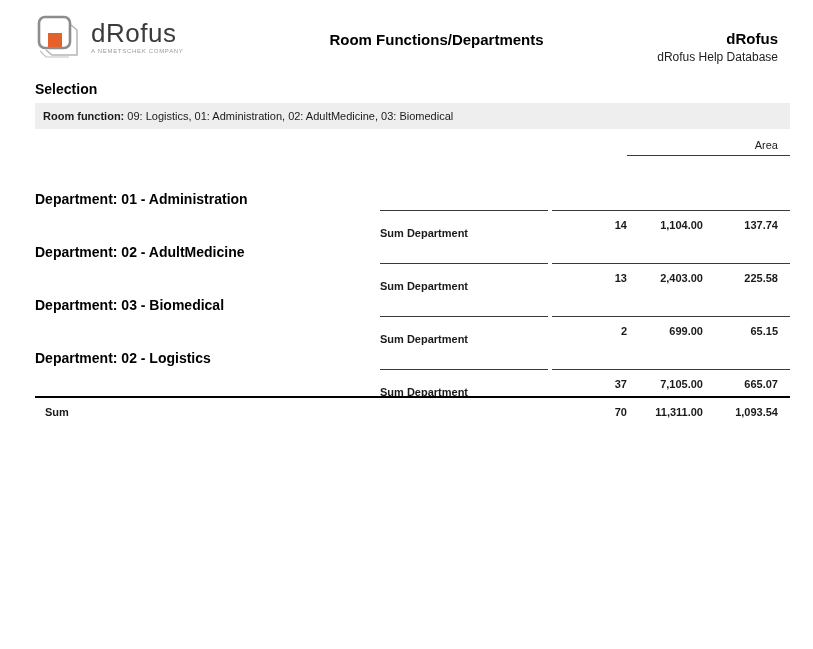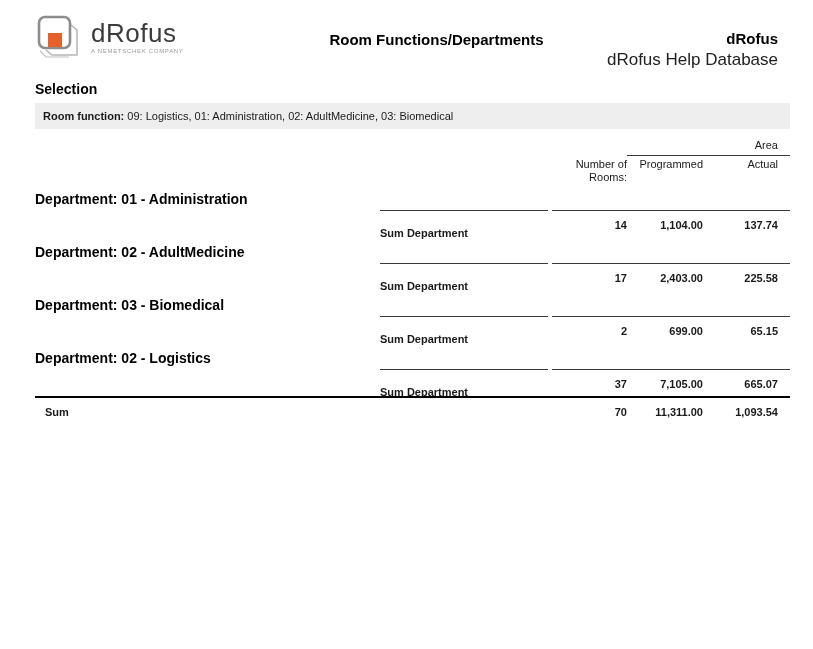--- a/index.html
+++ b/index.html
@@ -20,21 +20,21 @@
   .logo-brand { font-size: 26px; font-weight: 400; color: #3b3b3b; letter-spacing: 0.5px; line-height: 26px; }
   .logo-tagline { font-size: 6px; color: #9b9b9b; letter-spacing: 0.7px; margin-top: 2px; }
 
   .report-title {
     position: absolute; left: 60px; right: 0; top: 31px;
     text-align: center; font-size: 15px; font-weight: 700; color: #000;
   }
 
   .db-block { position: absolute; right: 35px; top: 30px; text-align: right; }
   .db-name { font-size: 15px; font-weight: 700; color: #000; }
-  .db-sub  { font-size: 17px; color: #222; margin-top: 3px; }
+  .db-sub  { font-size: 12px; color: #222; margin-top: 3px; }
 
   
   .selection-heading { position: absolute; left: 35px; top: 81px; font-size: 14px; font-weight: 700; color: #000; }
   .selection-bar {
     position: absolute; left: 35px; top: 103px; width: 755px; height: 26px;
     background: #eeeeee; display: flex; align-items: center; padding-left: 8px; font-size: 11px;
   }
   .filter-label { font-weight: 700; white-space: pre; }
   .filter-value { white-space: pre; }
 
@@ -96,46 +96,38 @@
   </div>
 
   <div class="selection-heading">Selection</div>
   <div class="selection-bar">
     <span class="filter-label">Room function:</span>
     <span class="filter-value"> 09: Logistics, 01: Administration, 02: AdultMedicine, 03: Biomedical</span>
   </div>
 
   <div class="area-label">Area</div>
   <div class="area-line"></div>
-  <div class="col-headers">
-    <div class="cell-rooms">
-      <div>Number of</div>
-      <div>Rooms:</div>
-    </div>
-    <div class="cell-prog">Programmed</div>
-    <div class="cell-act">Actual</div>
-  </div>
 
   <div class="dept-title d0">Department: 01 - Administration</div>
   <div class="dept-row r0">
     <div class="row-label">Sum Department</div>
     <div class="row-gap"></div>
     <div class="row-nums">
       <div class="cell-rooms">14</div>
       <div class="cell-prog">1,104.00</div>
       <div class="cell-act">137.74</div>
     </div>
   </div>
 
   <div class="dept-title d1">Department: 02 - AdultMedicine</div>
   <div class="dept-row r1">
     <div class="row-label">Sum Department</div>
     <div class="row-gap"></div>
     <div class="row-nums">
-      <div class="cell-rooms">17</div>
+      <div class="cell-rooms">13</div>
       <div class="cell-prog">2,403.00</div>
       <div class="cell-act">225.58</div>
     </div>
   </div>
 
   <div class="dept-title d2">Department: 03 - Biomedical</div>
   <div class="dept-row r2">
     <div class="row-label">Sum Department</div>
     <div class="row-gap"></div>
     <div class="row-nums">

